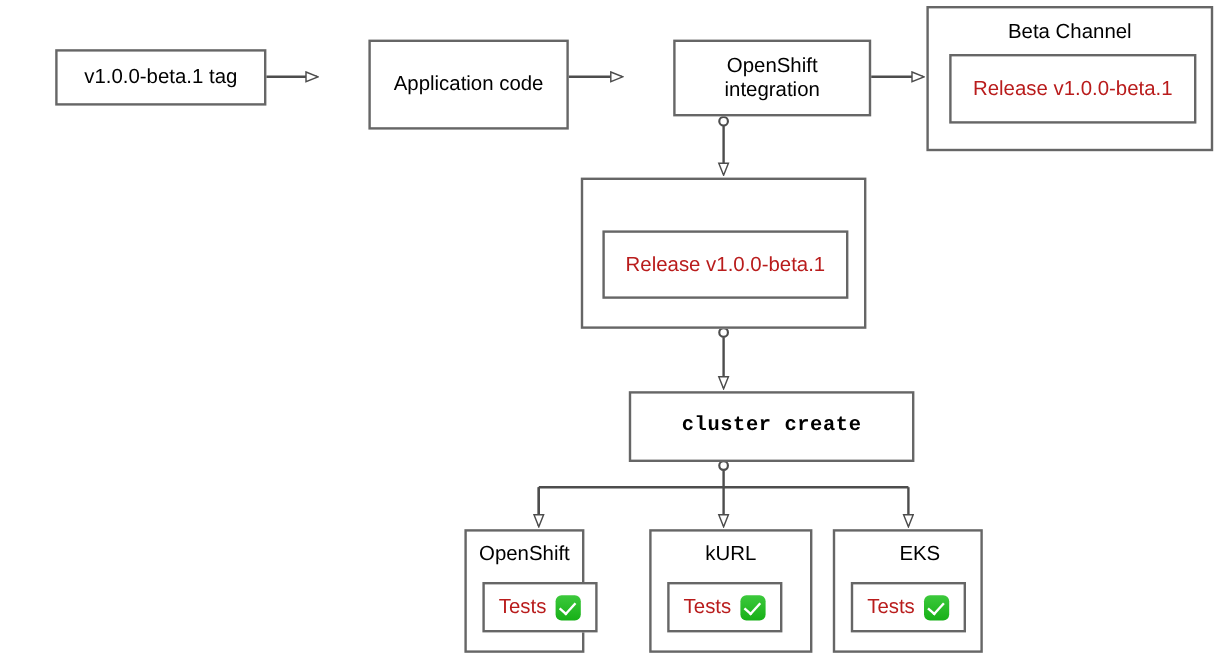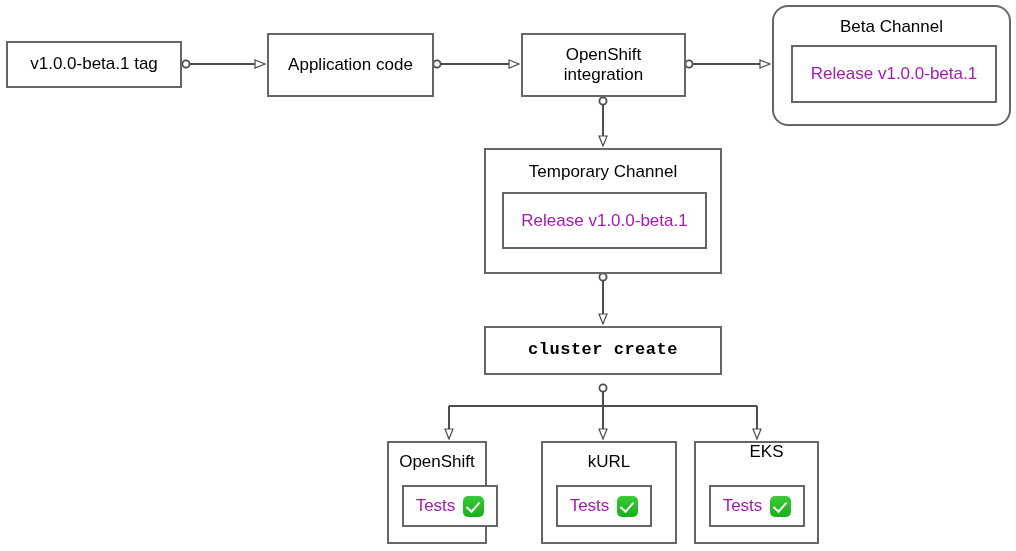--- a/index.html
+++ b/index.html
@@ -33,20 +33,21 @@
     border: 2px solid #666666;
     background: #ffffff;
     display: flex;
     align-items: center;
     justify-content: center;
     text-align: center;
     line-height: 1.18;
     font-size: 17px;
     color: #000000;
     z-index: 2;
+    margin-left: 40px;
   }
   .node.mono {
     font-family: "Liberation Mono", "DejaVu Sans Mono", monospace;
     font-weight: bold;
     font-size: 17px;
     letter-spacing: 0.5px;
   }
   .container-node {
     position: absolute;
     box-sizing: border-box;
@@ -66,21 +67,21 @@
   .inner-node {
     position: absolute;
     box-sizing: border-box;
     border: 2px solid #666666;
     background: #ffffff;
     display: flex;
     align-items: center;
     justify-content: center;
     text-align: center;
     font-size: 17px;
-    color: #a21caf;
+    color: #b91c1c;
     gap: 8px;
   }
   .check-icon {
     display: inline-block;
     width: 21px;
     height: 21px;
     border-radius: 5px;
     background: linear-gradient(#3cc93c, #17b017);
     position: relative;
     flex: 0 0 auto;
@@ -142,68 +143,67 @@
         <line x1="603" y1="406" x2="603" y2="438" marker-end="url(#arrow)"></line>
         <line x1="757" y1="406" x2="757" y2="438" marker-end="url(#arrow)"></line>
       </g>
     </g>
   </svg>
 
   <div class="node" style="left:6px; top:41px; width:176px; height:47px;">
     <span>v1.0.0-beta.1 tag</span>
   </div>
 
-  <div class="node" style="left:267px; top:33px; width:167px; height:64px;">
+  <div class="node" style="left:267px; top:33px; width:167px; height:75px;">
     <div>
       <div>Application code</div>
     </div>
   </div>
 
   <div class="node" style="left:521px; top:33px; width:165px; height:64px;">
     <div>
       <div>OpenShift</div>
       <div>integration</div>
     </div>
   </div>
 
-  <div class="container-node" style="left:772px; top:5px; width:239px; height:121px;border-radius:16px;">
+  <div class="container-node" style="left:772px; top:5px; width:239px; height:121px;">
     <div class="container-title" style="top:11px;">Beta Channel</div>
     <div class="inner-node" style="left:17px; top:38px; width:206px; height:58px;">
       <span>Release v1.0.0-beta.1</span>
     </div>
   </div>
 
   <div class="container-node" style="left:484px; top:148px; width:238px; height:126px;">
-    <div class="container-title" style="top:13px;">Temporary Channel</div>
     <div class="inner-node" style="left:16px; top:42px; width:205px; height:57px;">
       <span>Release v1.0.0-beta.1</span>
     </div>
   </div>
 
-  <div class="node mono" style="left:484px; top:326px; width:238px; height:49px;">
+  <div class="node mono" style="left:484px; top:326px; width:238px; height:59px;">
     <span>cluster create</span>
   </div>
 
   <div class="container-node" style="left:387px; top:441px; width:100px; height:103px;">
     <div class="container-title" style="top:10px;">OpenShift</div>
     <div class="inner-node" style="left:13px; top:42px; width:96px; height:42px;">
       <span>Tests</span>
       <span class="check-icon"></span>
     </div>
   </div>
 
   <div class="container-node" style="left:541px; top:441px; width:136px; height:103px;">
     <div class="container-title" style="top:10px;">kURL</div>
     <div class="inner-node" style="left:13px; top:42px; width:96px; height:42px;">
       <span>Tests</span>
       <span class="check-icon"></span>
     </div>
   </div>
 
   <div class="container-node" style="left:694px; top:441px; width:125px; height:103px;">
-    <div class="container-title" style="top:0;padding-left:20px;">EKS</div>
+    <div class="container-title" style="top:10px;padding-left:20px;">EKS</div>
     <div class="inner-node" style="left:13px; top:42px; width:96px; height:42px;">
       <span>Tests</span>
       <span class="check-icon"></span>
     </div>
   </div>
 
 </div>
 
 </body></html>

